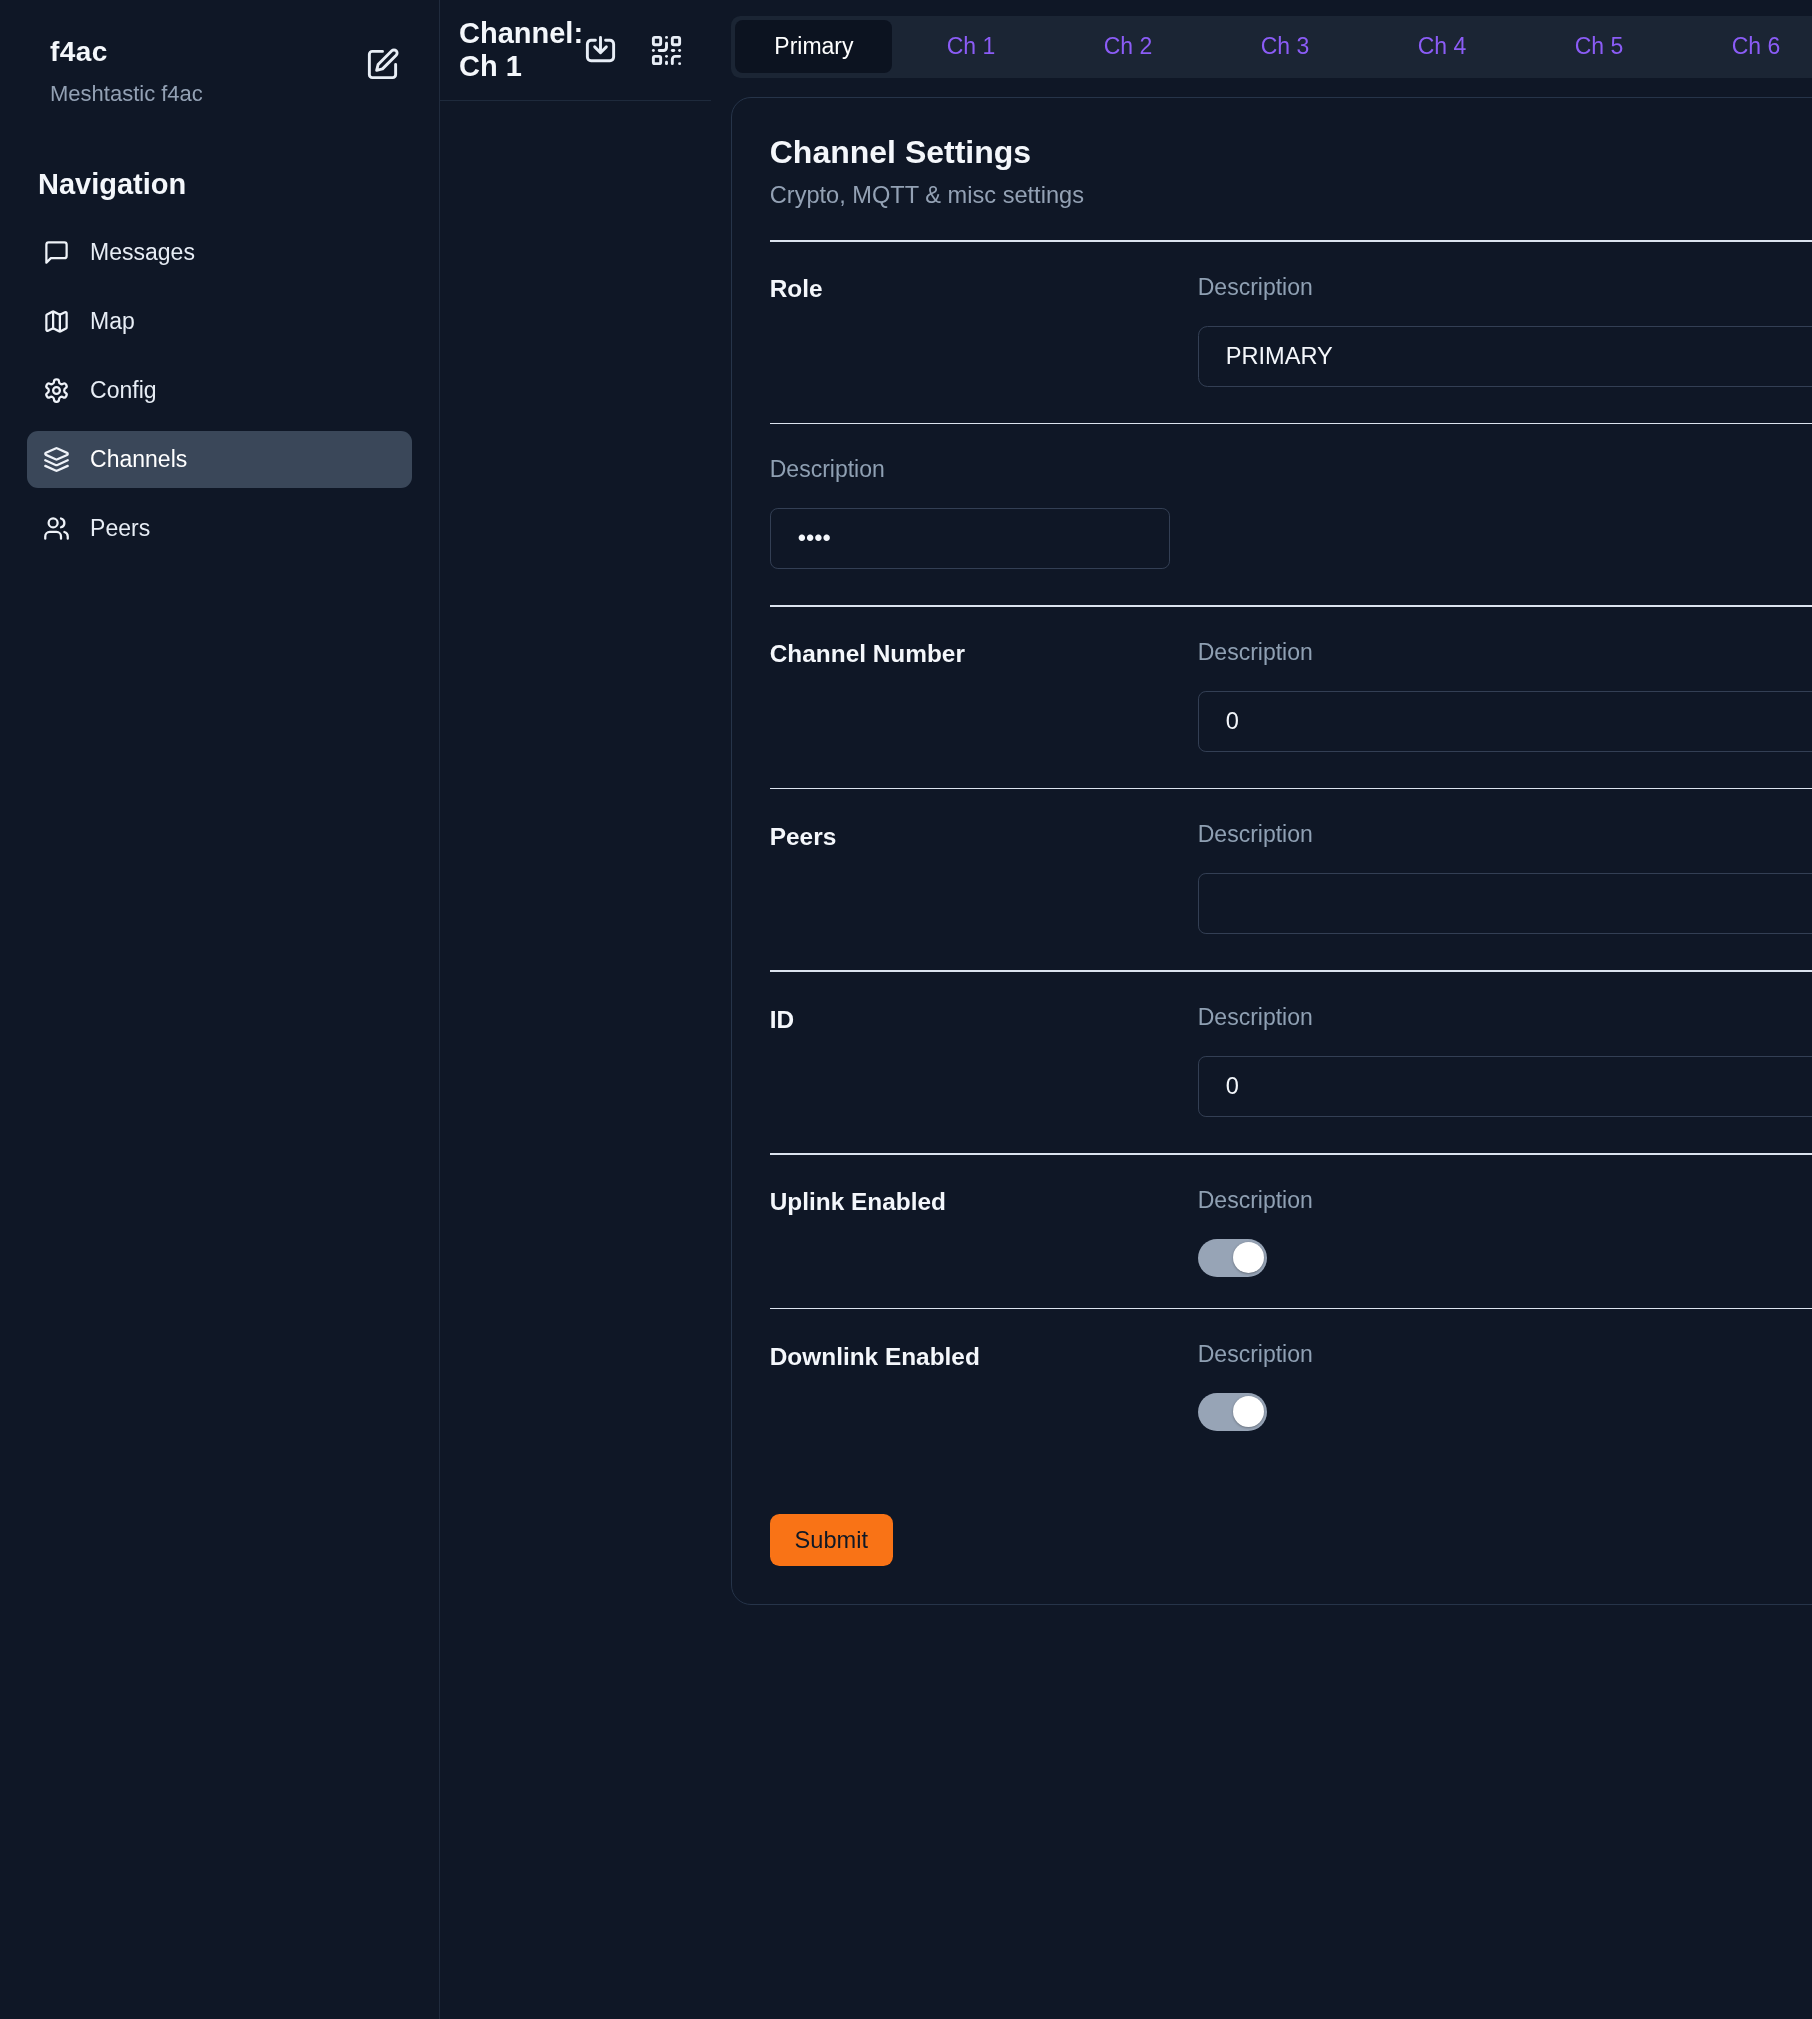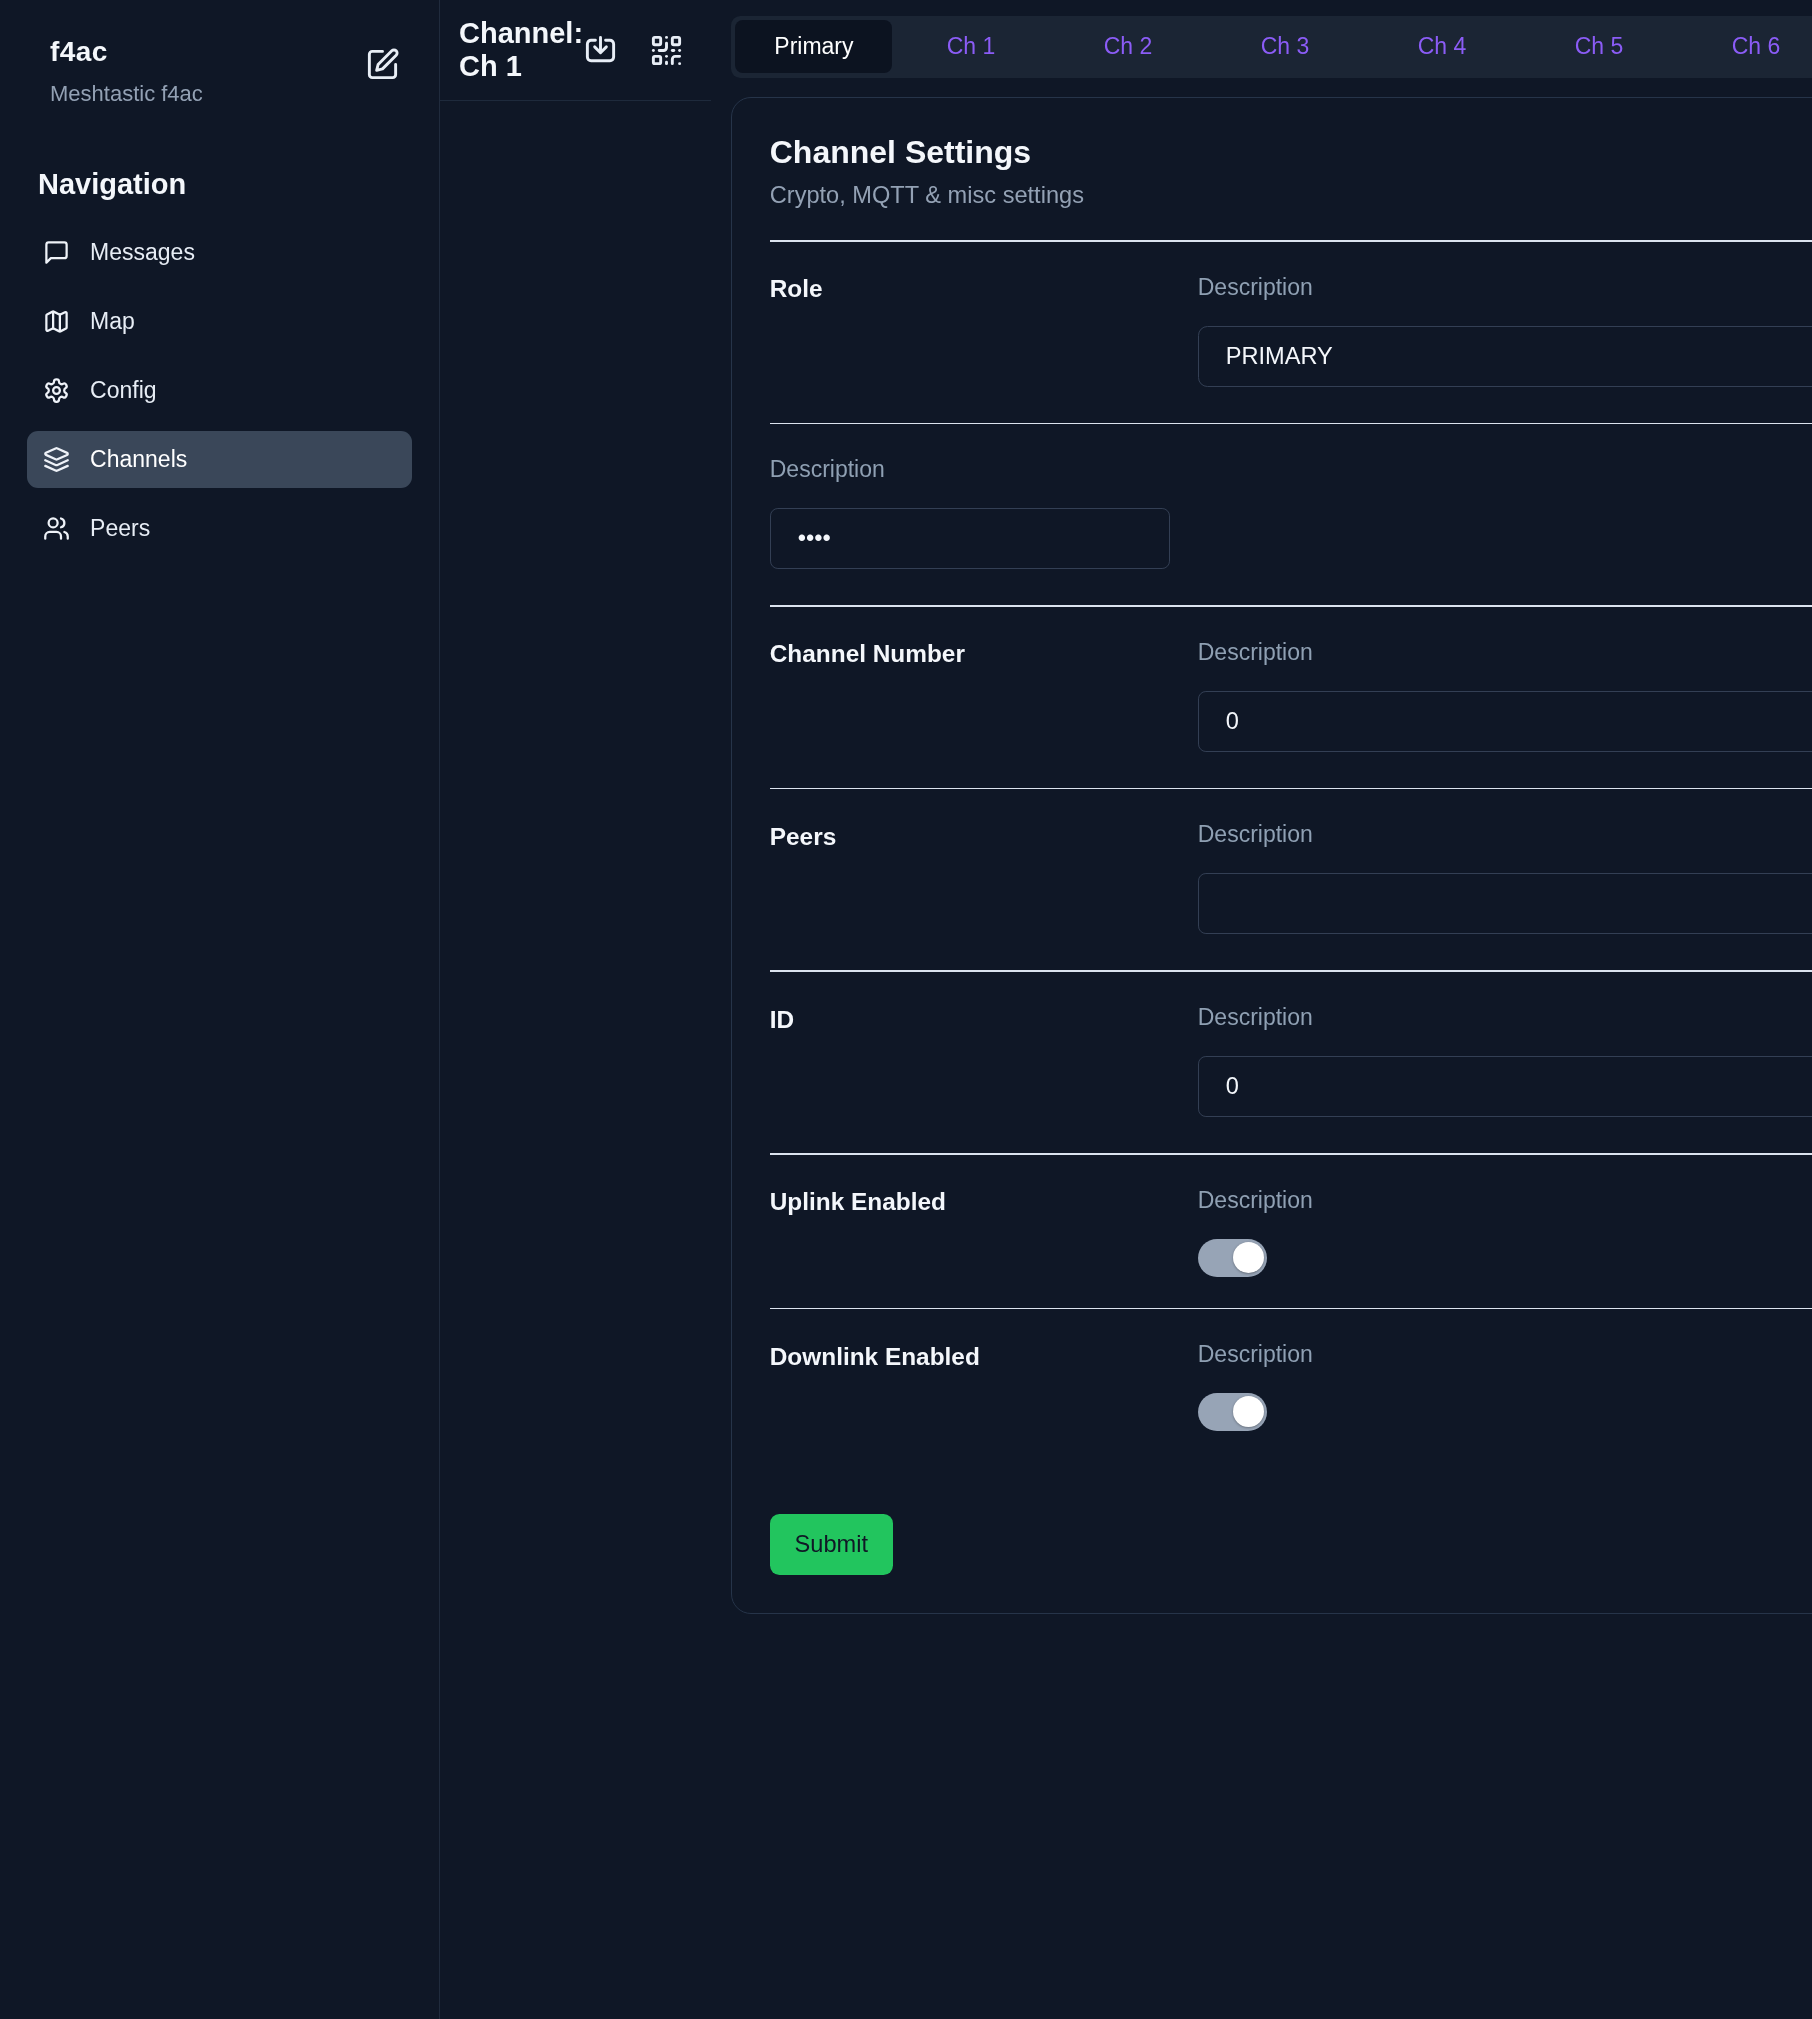--- a/index.html
+++ b/index.html
@@ -105,22 +105,22 @@
     width:69px; height:38px; border-radius:19px;
     background:#97a4b6; position:relative; cursor:pointer;
   }
   .toggle .knob {
     width:31px; height:31px; border-radius:50%;
     background:#ffffff; position:absolute; top:3.1px; right:3.1px;
     box-shadow:0 0.8px 2.4px rgba(0,0,0,.35);
   }
 
   .submit-btn {
-    margin-top:52px; width:123px; height:61px;
-    background:#22c55e; color:#101826;
+    margin-top:52px; width:123px; height:52px;
+    background:#f97316; color:#101826;
     border:none; border-radius:9.4px;
     font-size:23.6px; font-weight:500; font-family:"Liberation Sans", sans-serif;
     cursor:pointer;
   }
 </style>
 </head>
 <body>
 
 <div class="app">
 

